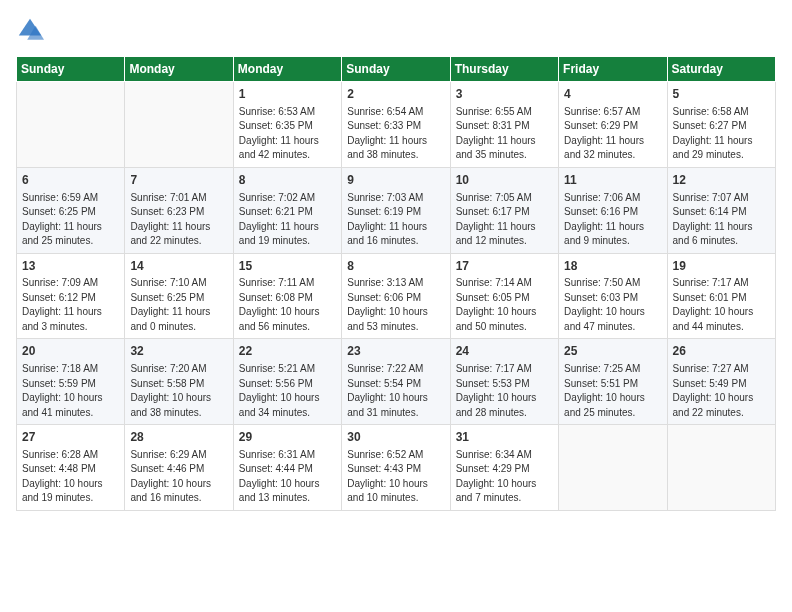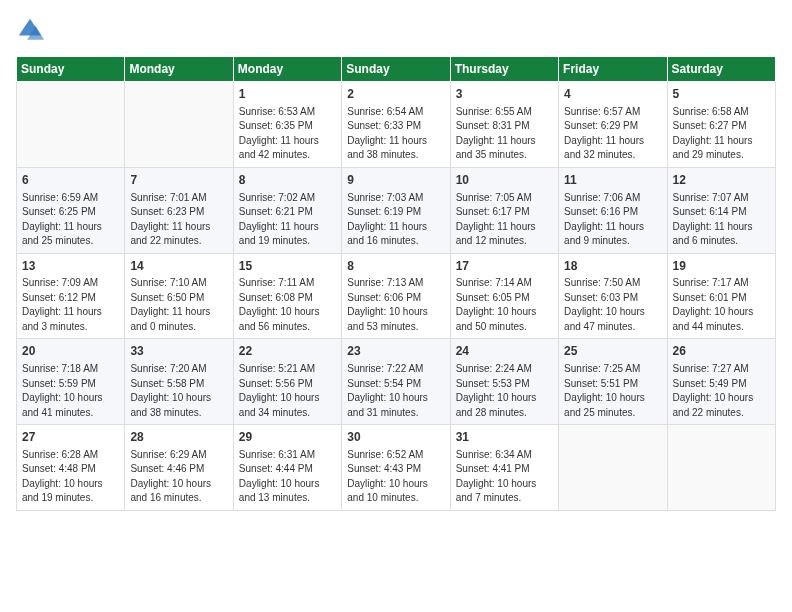--- a/index.html
+++ b/index.html
@@ -209,32 +209,32 @@
       <tr>
         <td>
           <span class="day-number">13</span>
           <div class="day-info">Sunrise: 7:09 AM
 Sunset: 6:12 PM
 Daylight: 11 hours and 3 minutes.</div>
         </td>
         <td>
           <span class="day-number">14</span>
           <div class="day-info">Sunrise: 7:10 AM
-Sunset: 6:50 PM
+Sunset: 6:25 PM
 Daylight: 11 hours and 0 minutes.</div>
         </td>
         <td>
           <span class="day-number">15</span>
           <div class="day-info">Sunrise: 7:11 AM
 Sunset: 6:08 PM
 Daylight: 10 hours and 56 minutes.</div>
         </td>
         <td>
           <span class="day-number">8</span>
-          <div class="day-info">Sunrise: 7:13 AM
+          <div class="day-info">Sunrise: 3:13 AM
 Sunset: 6:06 PM
 Daylight: 10 hours and 53 minutes.</div>
         </td>
         <td>
           <span class="day-number">17</span>
           <div class="day-info">Sunrise: 7:14 AM
 Sunset: 6:05 PM
 Daylight: 10 hours and 50 minutes.</div>
         </td>
         <td>
@@ -251,40 +251,40 @@
         </td>
       </tr>
       <tr>
         <td>
           <span class="day-number">20</span>
           <div class="day-info">Sunrise: 7:18 AM
 Sunset: 5:59 PM
 Daylight: 10 hours and 41 minutes.</div>
         </td>
         <td>
-          <span class="day-number">33</span>
+          <span class="day-number">32</span>
           <div class="day-info">Sunrise: 7:20 AM
 Sunset: 5:58 PM
 Daylight: 10 hours and 38 minutes.</div>
         </td>
         <td>
           <span class="day-number">22</span>
           <div class="day-info">Sunrise: 5:21 AM
 Sunset: 5:56 PM
 Daylight: 10 hours and 34 minutes.</div>
         </td>
         <td>
           <span class="day-number">23</span>
           <div class="day-info">Sunrise: 7:22 AM
 Sunset: 5:54 PM
 Daylight: 10 hours and 31 minutes.</div>
         </td>
         <td>
           <span class="day-number">24</span>
-          <div class="day-info">Sunrise: 2:24 AM
+          <div class="day-info">Sunrise: 7:17 AM
 Sunset: 5:53 PM
 Daylight: 10 hours and 28 minutes.</div>
         </td>
         <td>
           <span class="day-number">25</span>
           <div class="day-info">Sunrise: 7:25 AM
 Sunset: 5:51 PM
 Daylight: 10 hours and 25 minutes.</div>
         </td>
         <td>
@@ -315,20 +315,20 @@
         </td>
         <td>
           <span class="day-number">30</span>
           <div class="day-info">Sunrise: 6:52 AM
 Sunset: 4:43 PM
 Daylight: 10 hours and 10 minutes.</div>
         </td>
         <td>
           <span class="day-number">31</span>
           <div class="day-info">Sunrise: 6:34 AM
-Sunset: 4:41 PM
+Sunset: 4:29 PM
 Daylight: 10 hours and 7 minutes.</div>
         </td>
         <td class="empty-cell"></td>
         <td class="empty-cell"></td>
       </tr>
     </tbody>
 </table>
 
 </body></html>

